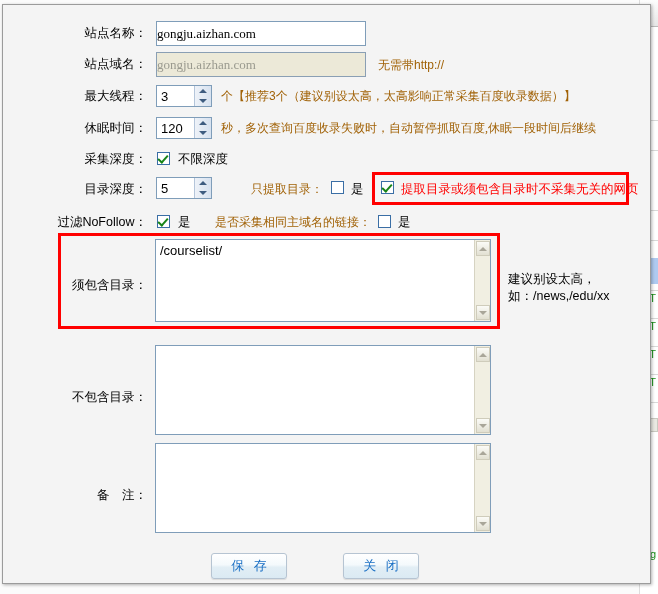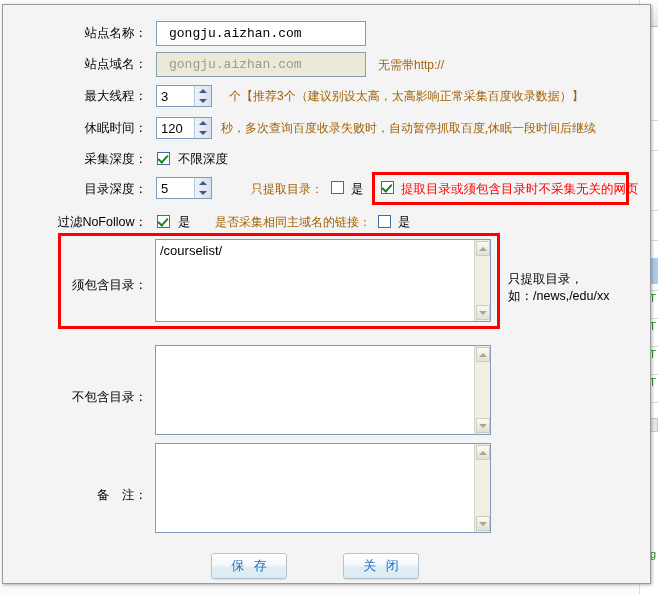--- a/index.html
+++ b/index.html
@@ -123,24 +123,24 @@
     color: #000;
     white-space: nowrap;
   }
   .lbl-wide { width: 150px; }
 
   .txt {
     position: absolute;
     box-sizing: border-box;
     border: 1px solid #7f9db9;
     background: #ffffff;
-    font-family: Liberation Mono, monospace;
+    font-family: Liberation Serif, serif;
     font-size: 13px;
     color: #000;
-    padding: 1px 12px;
+    padding: 1px 0;
     outline: none;
   }
   .txt.disabled {
     background: #ece9d8;
     color: #9a9a8f;
     border-color: #8a9fb4;
   }
 
   
   .spin {
@@ -357,21 +357,21 @@
 
     <div class="row" style="top:80px;">
       <div class="lbl" style="left:24px; top:3px;">最大线程：</div>
       <div class="spin" style="left:153px; top:0;">
         <input value="3" style="">
         <div class="spin-btns">
           <div class="spin-up"></div>
           <div class="spin-down"></div>
         </div>
       </div>
-      <div class="plain" style="left:218px; top:3px;margin-left:8px;">个【推荐3个（建议别设太高，太高影响正常采集百度收录数据）】</div>
+      <div class="plain" style="left:218px; top:3px;">个【推荐3个（建议别设太高，太高影响正常采集百度收录数据）】</div>
     </div>
 
     <div class="row" style="top:112px;">
       <div class="lbl" style="left:24px; top:3px;">休眠时间：</div>
       <div class="spin" style="left:153px; top:0;">
         <input value="120" style="">
         <div class="spin-btns">
           <div class="spin-up"></div>
           <div class="spin-down"></div>
         </div>
@@ -415,21 +415,21 @@
     <div class="row" style="top:228px;">
       <div class="redbox" style="left:55px; top:0px; width:442px; height:96px;"></div>
       <div class="lbl" style="left:24px; top:44px;">须包含目录：</div>
       <div class="ta-wrap" style="left:152px; top:6px; width:336px; height:83px;">
         <textarea style="width: 318px; height: 81px;">/courselist/</textarea>
         <div class="sbar" style="height:81px;">
           <div class="sbtn top"></div>
           <div class="sbtn bot"></div>
         </div>
       </div>
-      <div class="hint" style="left:505px; top:38px;">只提取目录，</div>
+      <div class="hint" style="left:505px; top:38px;">建议别设太高，</div>
       <div class="hint" style="left:505px; top:55px;">如：/news,/edu/xx</div>
     </div>
 
     <div class="row" style="top:340px;">
       <div class="lbl" style="left:24px; top:44px;">不包含目录：</div>
       <div class="ta-wrap" style="left:152px; top:0px; width:336px; height:90px;">
         <textarea style="width: 318px; height: 88px;"></textarea>
         <div class="sbar" style="height:88px;">
           <div class="sbtn top"></div>
           <div class="sbtn bot"></div>

